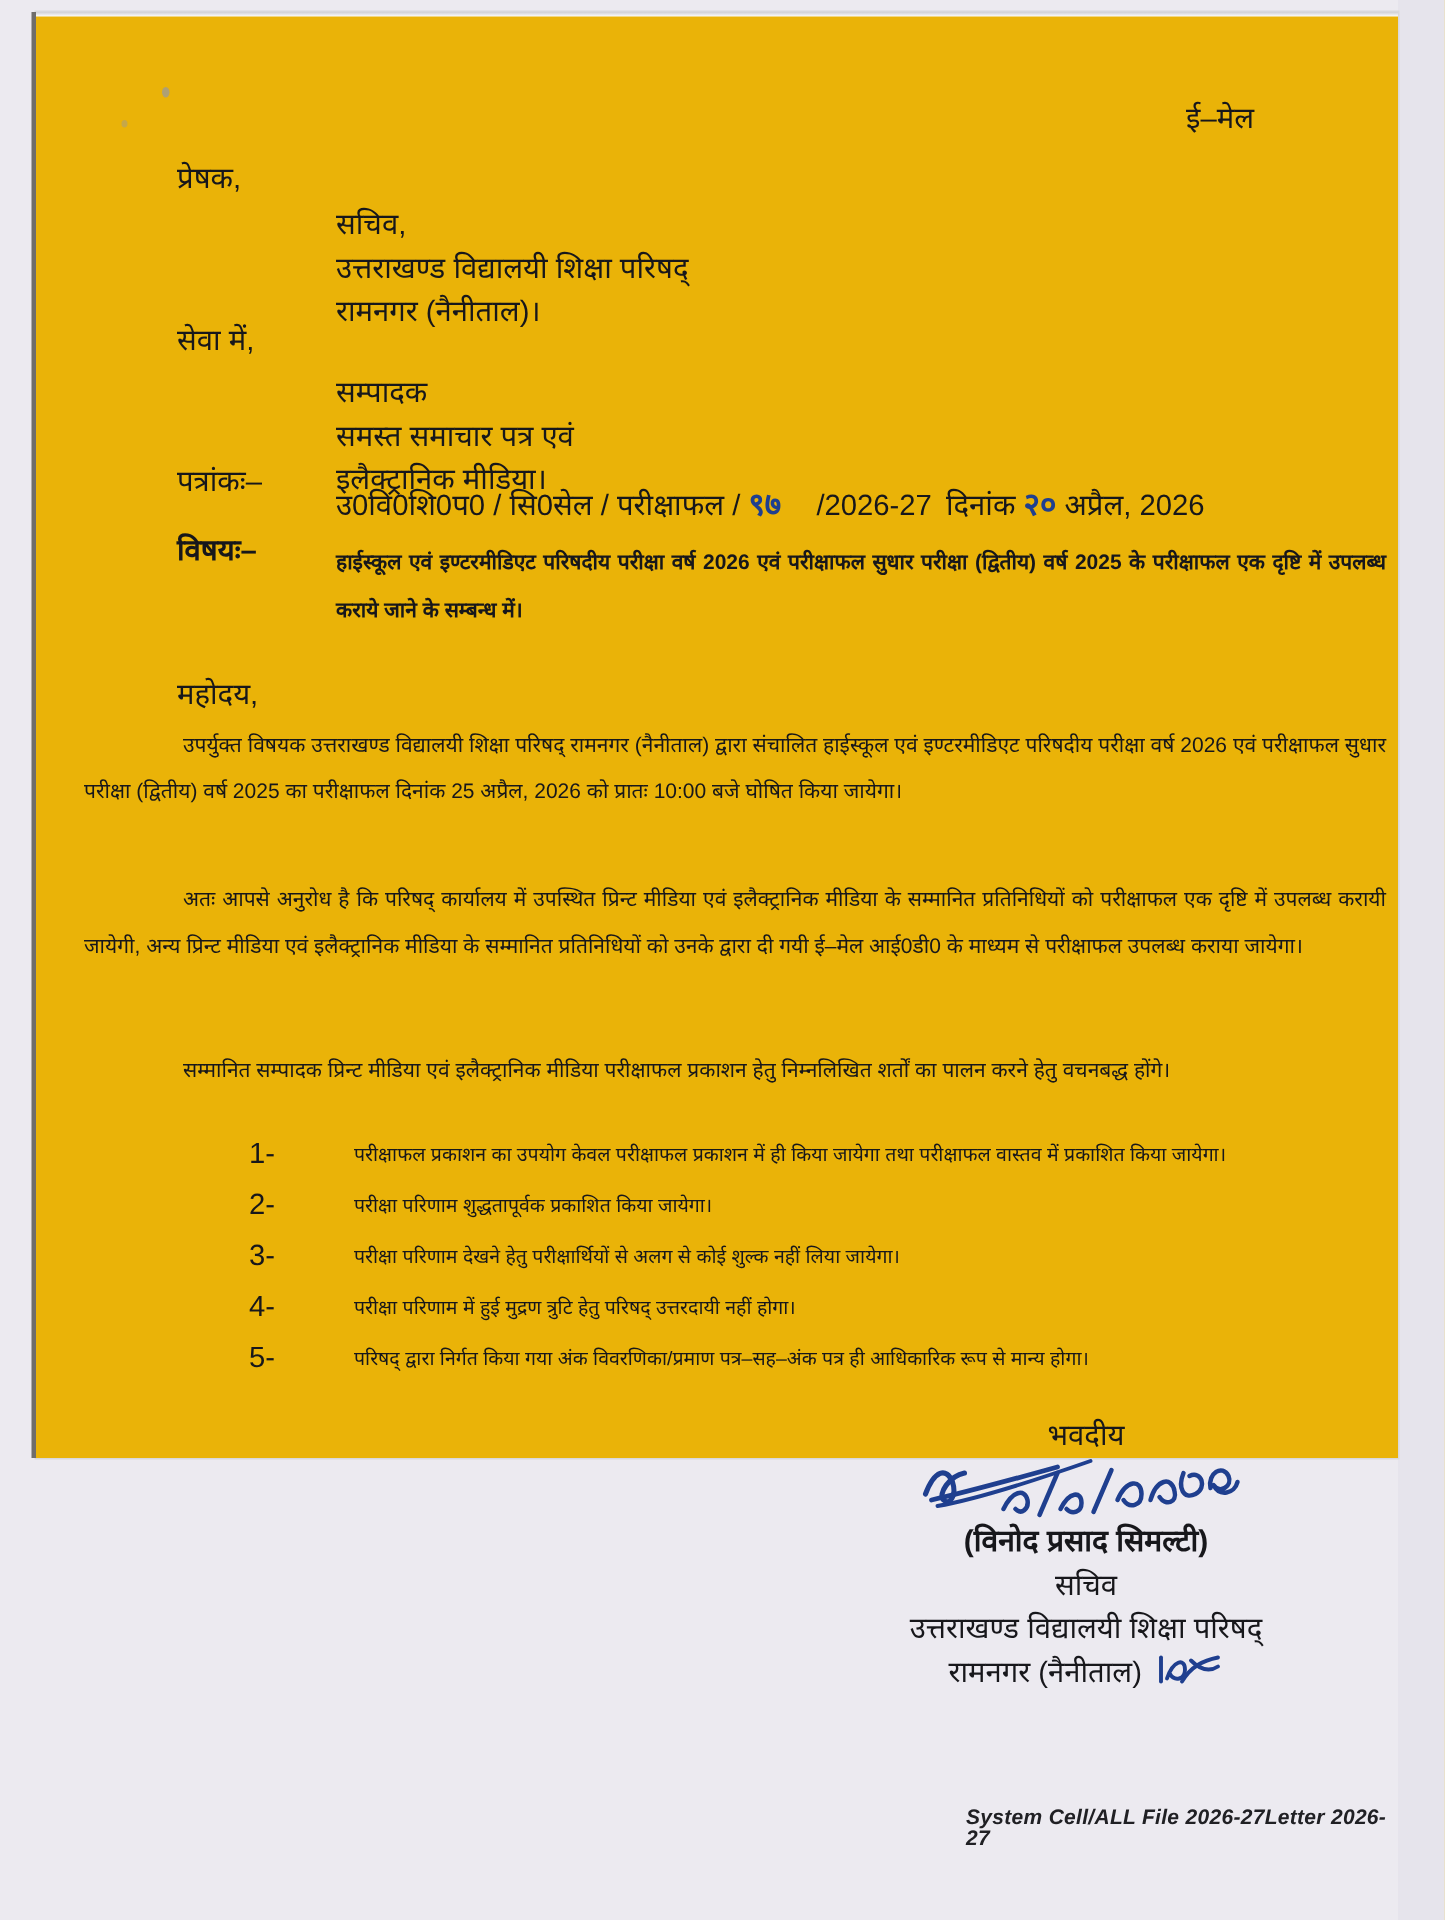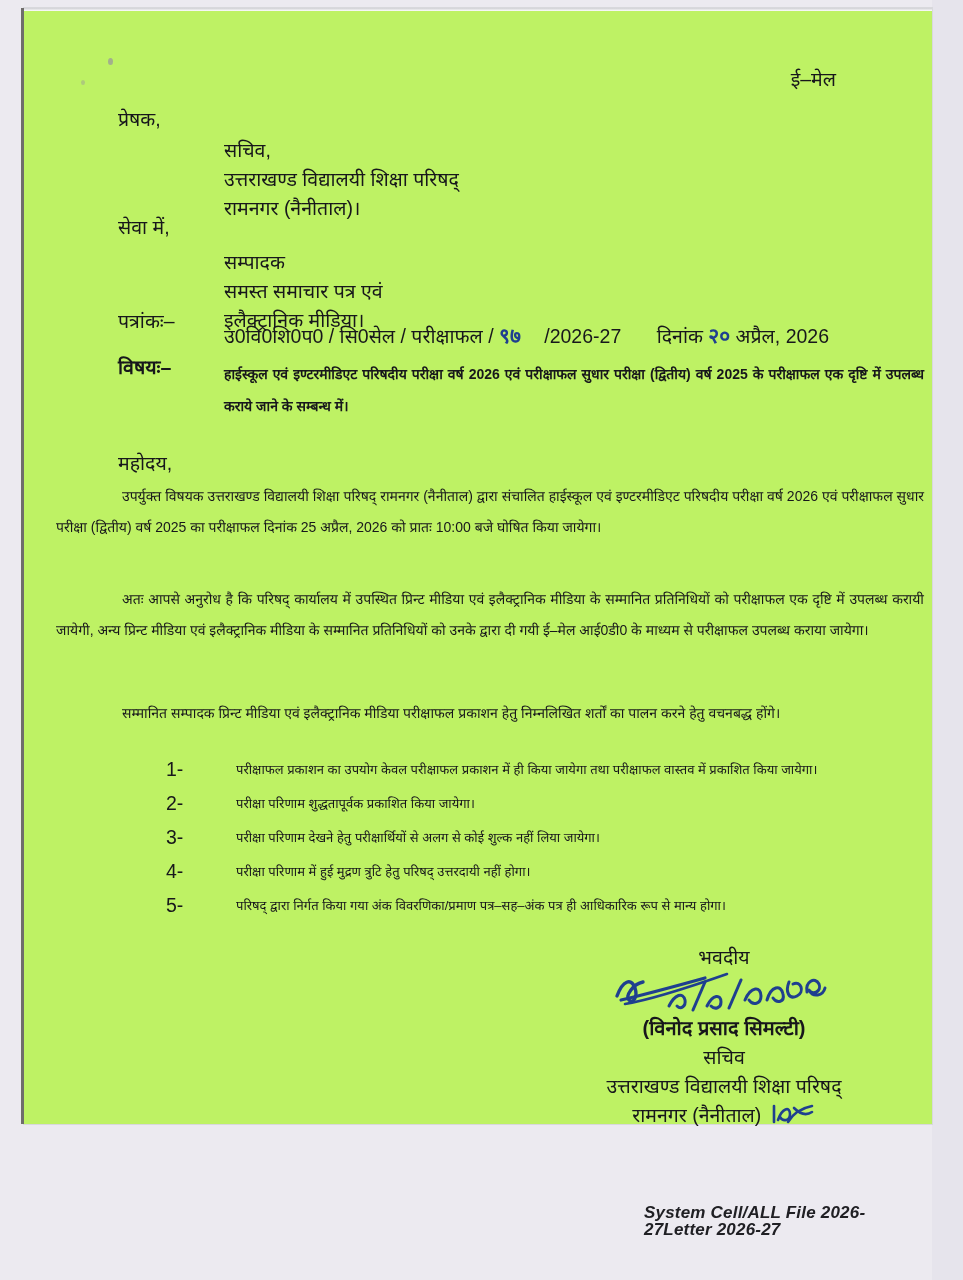--- a/index.html
+++ b/index.html
@@ -19,22 +19,22 @@
     position: relative;
     width: 963px;
     height: 1280px;
     background: #eceaf0;
   }
   #page {
     position: absolute;
     left: 24px;
     top: 8px;
     width: 908px;
-    height: 1116px;
-    background: #bef264;
+    height: 964px;
+    background: #eab308;
     box-shadow: 0 0 0 1px #d8d8dc;
   }
   #page::before {
     
     content: "";
     position: absolute;
     left: -3px; top: 0;
     width: 3px; height: 100%;
     background: #6f6d6b;
   }
@@ -128,21 +128,21 @@
   .initial-ink {
     display: inline-block;
     vertical-align: -4px;
     margin-left: 3px;
   }
 
   .footer {
     position: absolute;
     left: 620px;
     top: 1196px;
-    font-size: 17px;
+    font-size: 14px;
     font-style: italic;
     font-weight: bold;
     color: #202024;
     letter-spacing: .2px;
   }
 
   
   .speck {
     position: absolute;
     background: #9a9a9a;
@@ -178,21 +178,21 @@
         <div>सम्पादक</div>
         <div>समस्त समाचार पत्र एवं</div>
         <div>इलैक्ट्रानिक मीडिया।</div>
       </div>
 
       <div class="row label" style="left:94px;top:304px;">पत्रांकः–</div>
       <div class="row" style="left:200px;top:317px;white-space:nowrap;">
         <span>उ0वि0शि0प0 / सि0सेल / परीक्षाफल /</span>
         <span class="hand">९७</span>
         <span style="margin-left:18px;">/2026-27</span>
-        <span style="margin-left:30px;">दिनांक</span>
+        <span style="margin-left:4px;">दिनांक</span>
         <span class="hand">२०</span>
         <span>अप्रैल, 2026</span>
       </div>
 
       <div class="row label bold" style="left:94px;top:350px;">विषयः–</div>
       <div class="para bold" style="left:200px;top:350px;width:700px;line-height:32px;">हाईस्कूल एवं इण्टरमीडिएट परिषदीय परीक्षा वर्ष 2026 एवं परीक्षाफल सुधार परीक्षा (द्वितीय) वर्ष 2025 के परीक्षाफल एक दृष्टि में उपलब्ध कराये जाने के सम्बन्ध में।</div>
 
       <div class="row label" style="left:94px;top:446px;">महोदय,</div>
 
       <div class="para" style="left:32px;top:473px;width:868px;">

